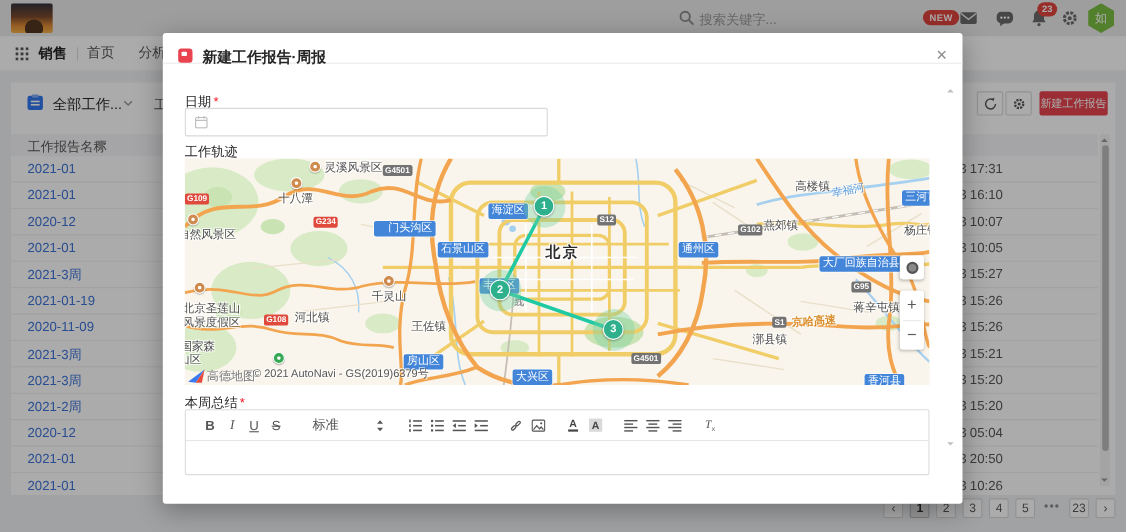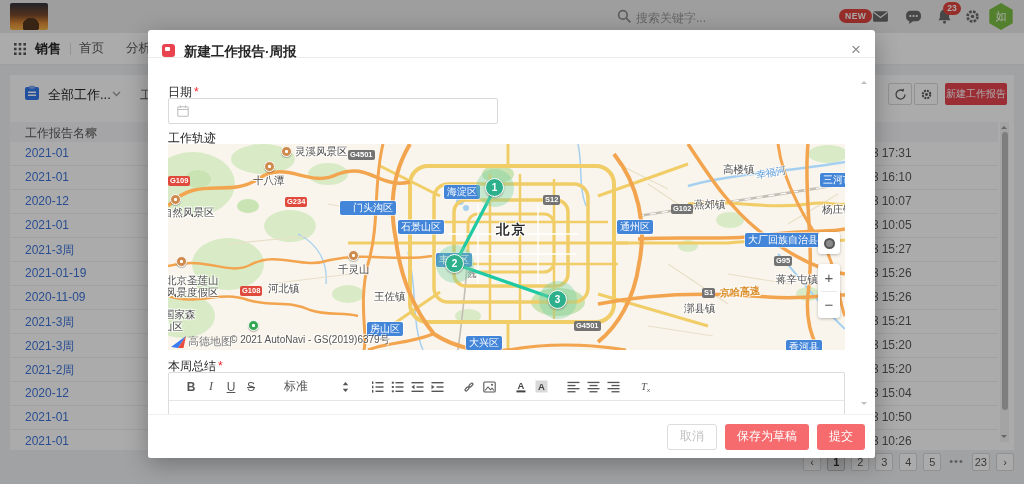--- a/index.html
+++ b/index.html
@@ -247,25 +247,25 @@
       <div class="t-row">
         <span class="t-name">2021-3周</span>
         <span class="t-time"><span class="frag">3</span><span>15:20</span></span>
       </div>
       <div class="t-row">
         <span class="t-name">2021-2周</span>
         <span class="t-time"><span class="frag">3</span><span>15:20</span></span>
       </div>
       <div class="t-row">
         <span class="t-name">2020-12</span>
-        <span class="t-time"><span class="frag">3</span><span>15:04</span></span>
+        <span class="t-time"><span class="frag">3</span><span>05:04</span></span>
       </div>
       <div class="t-row">
         <span class="t-name">2021-01</span>
-        <span class="t-time"><span class="frag">3</span><span>10:50</span></span>
+        <span class="t-time"><span class="frag">3</span><span>20:50</span></span>
       </div>
       <div class="t-row">
         <span class="t-name">2021-01</span>
         <span class="t-time"><span class="frag">3</span><span>10:26</span></span>
       </div>
     </div>
   <div id="vscroll">
     <span class="arr" style="top:1px;border-bottom-color:#999;"></span>
     <div class="thumb"></div>
     <span class="arr" style="bottom:1px;border-top-color:#999;"></span>
@@ -607,18 +607,13 @@
             <text x="9" y="12" font-size="6" fill="#555" font-family="sans-serif">x</text>
           </svg>
         </span>
       </div>
     <div style="height:30px;"></div>
   </div>
 
   <span class="mscroll-arr" style="top:48px;border-bottom-color:#c0c0c0;"></span>
   <span class="mscroll-arr" style="top:372px;border-top-color:#c0c0c0;"></span>
 
-  <div id="modal-footer">
-    <div class="btn btn-cancel">取消</div>
-    <div class="btn btn-red">保存为草稿</div>
-    <div class="btn btn-red">提交</div>
-  </div>
 </div>
 
 </body></html>

